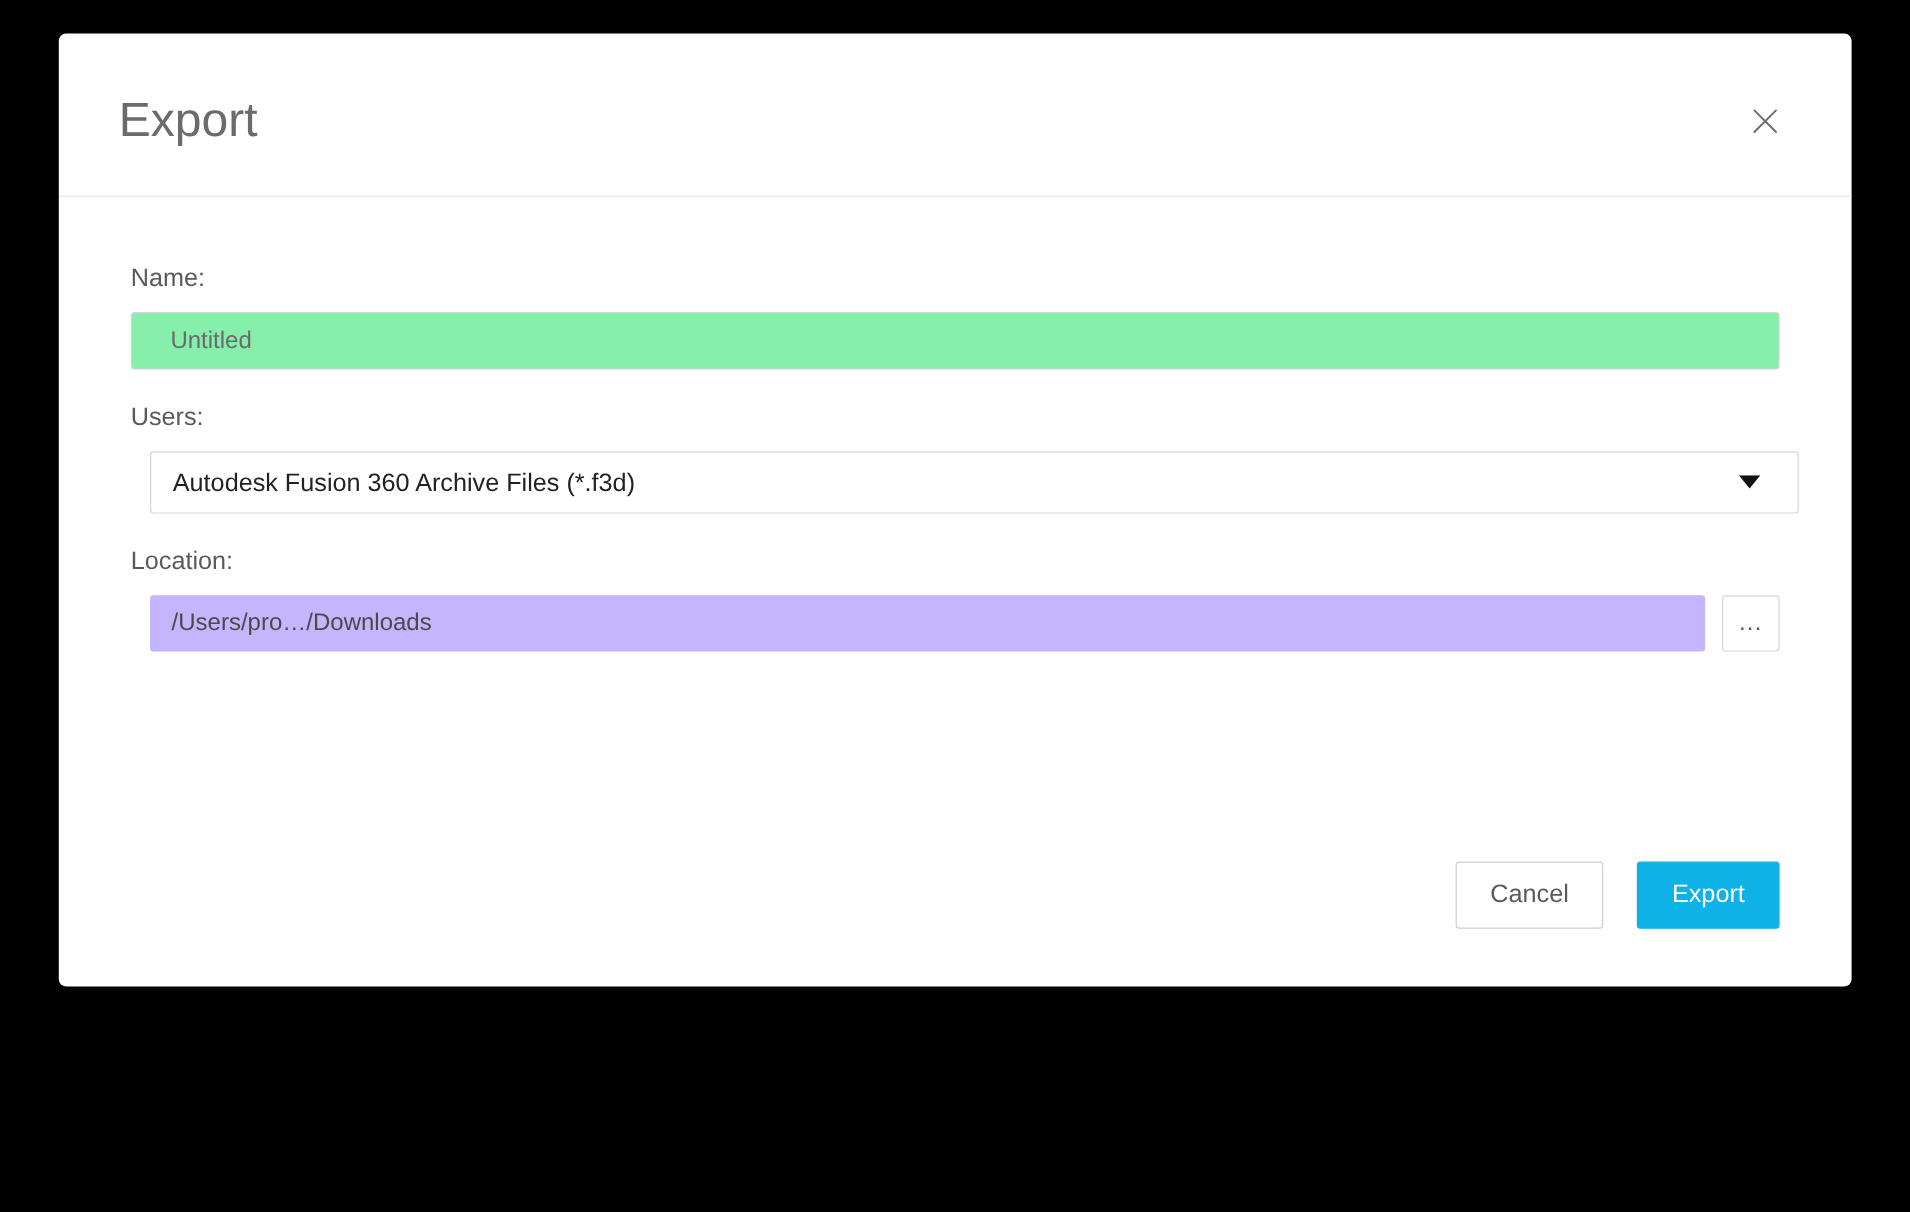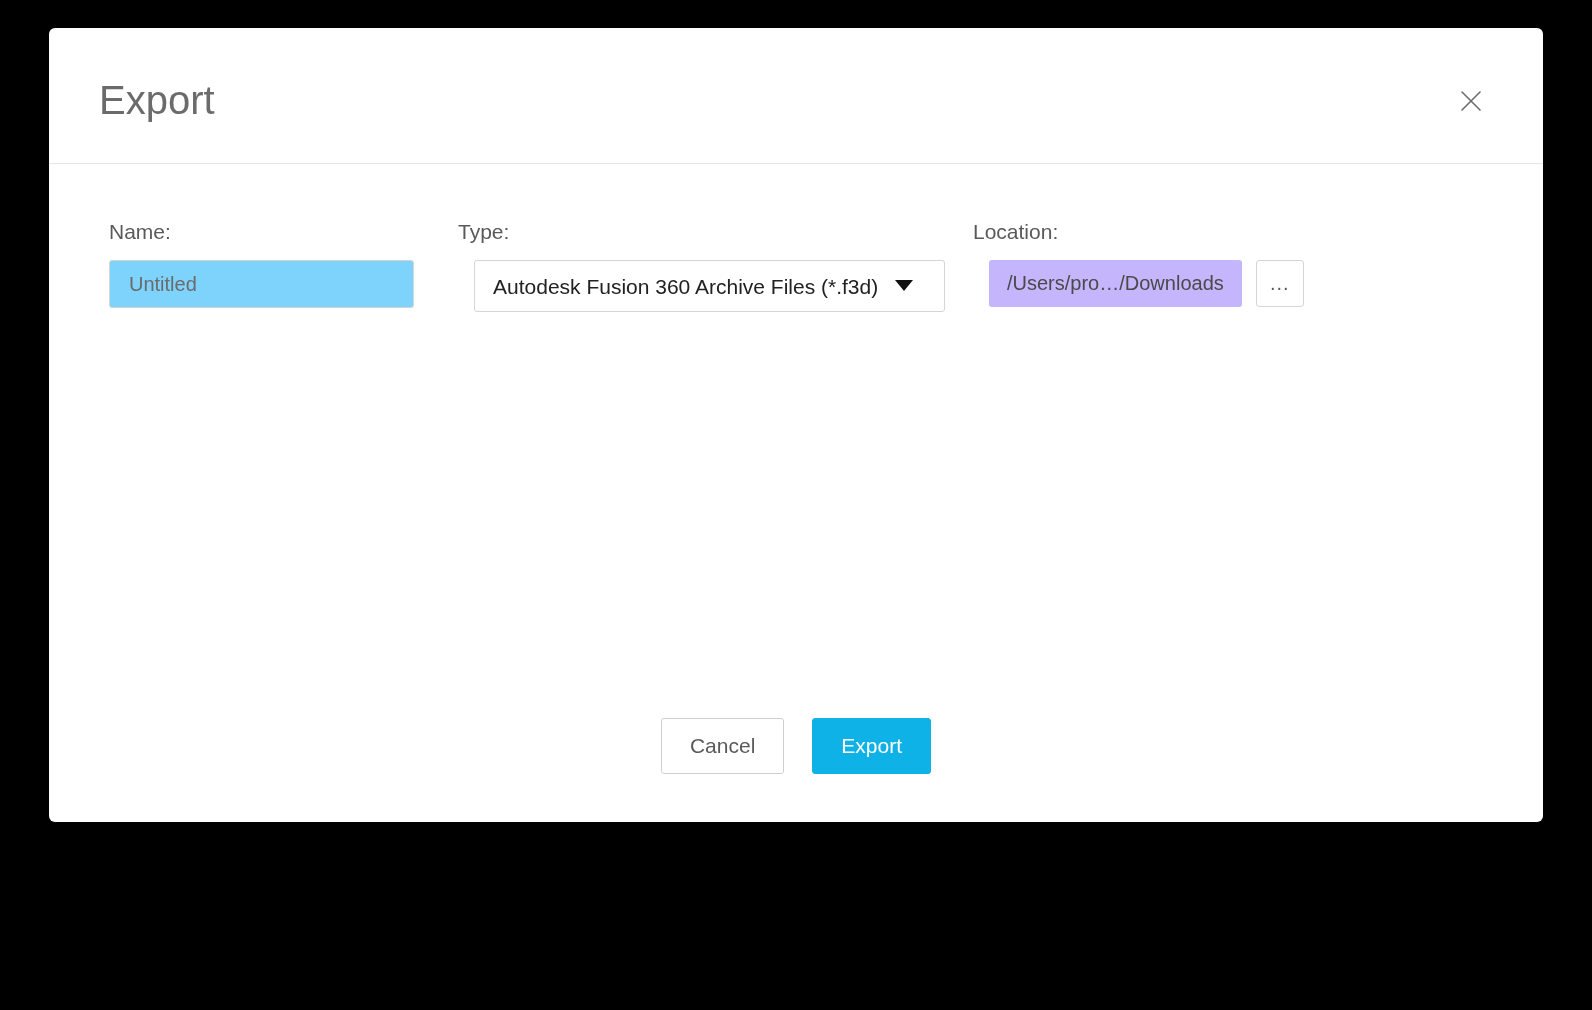--- a/index.html
+++ b/index.html
@@ -49,40 +49,40 @@
       justify-content: center;
     }
     .close-icon svg {
       width: 24px;
       height: 24px;
     }
     .dialog-body {
       padding: 56px 60px 0 60px;
       flex: 1;
       display: flex;
-      gap: 44px;
+      flex-direction: column;
     }
     .field-group {
       margin-bottom: 28px;
     }
     .field-label {
       font-size: 21px;
       color: #5a5a5a;
       display: block;
       margin-bottom: 16px;
     }
     .text-input {
       width: 100%;
       height: 48px;
       border: 1px solid #d5d5d5;
       border-radius: 3px;
-      padding: 0 19px;
+      padding: 0 32px;
       font-size: 20px;
       color: #6b6b6b;
-      background: #7dd3fc;
+      background: #86efac;
       outline: none;
     }
     .select-wrap {
       position: relative;
       width: 100%;
     }
     .select-input {
       width: 100%;
       height: 52px;
       border: 1px solid #d5d5d5;
@@ -134,21 +134,21 @@
       cursor: pointer;
       display: flex;
       align-items: center;
       justify-content: center;
       font-size: 20px;
       color: #5a5a5a;
       letter-spacing: 1px;
     }
     .dialog-footer {
       display: flex;
-      justify-content: center;
+      justify-content: flex-end;
       align-items: center;
       gap: 28px;
       padding: 0 60px 48px 60px;
       margin-top: auto;
     }
     .btn {
       height: 56px;
       min-width: 118px;
       padding: 0 28px;
       border-radius: 3px;
@@ -185,21 +185,21 @@
   </div>
 
   <div class="dialog-body">
 
     <div class="field-group">
       <label class="field-label">Name:</label>
       <input type="text" class="text-input" value="Untitled" style="">
     </div>
 
     <div class="field-group">
-      <label class="field-label">Type:</label>
+      <label class="field-label">Users:</label>
       <div class="select-wrap">
         <select class="select-input">
           <option>Autodesk Fusion 360 Archive Files (*.f3d)</option>
         </select>
         <span class="select-caret">
           <svg viewBox="0 0 18 12">
               <polygon points="0,0 18,0 9,11" fill="#111"></polygon>
             </svg>
         </span>
       </div>

